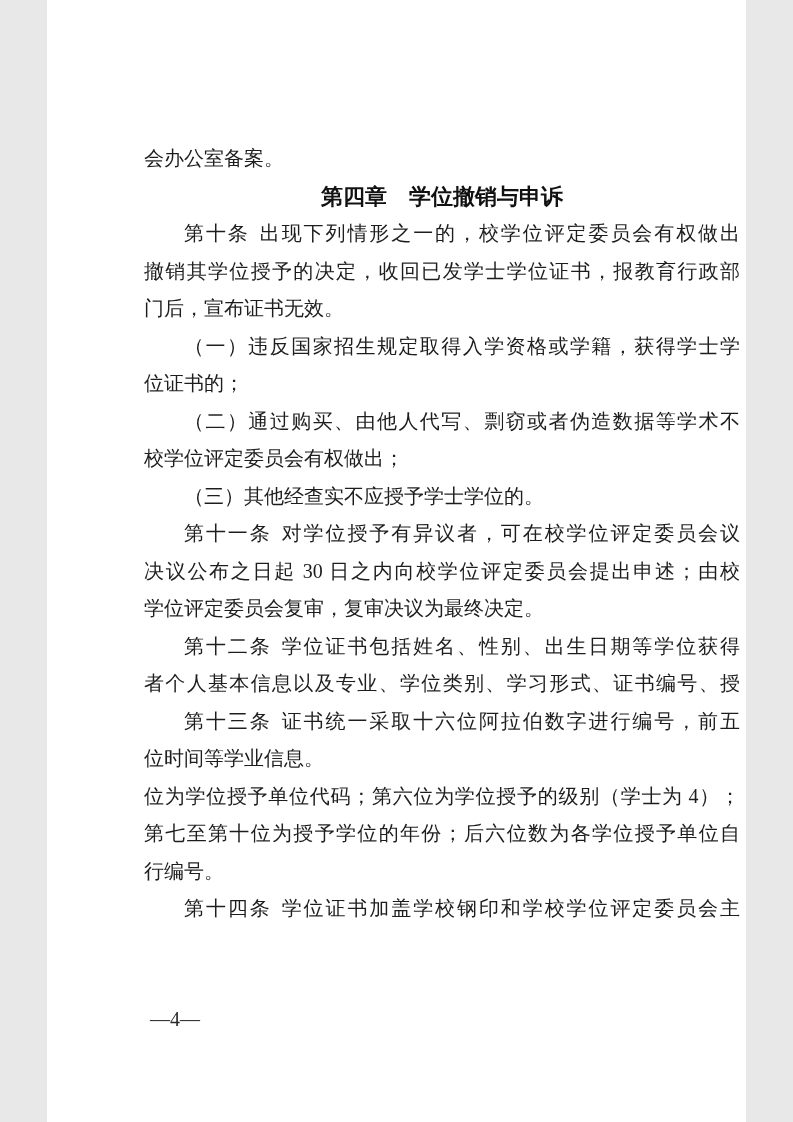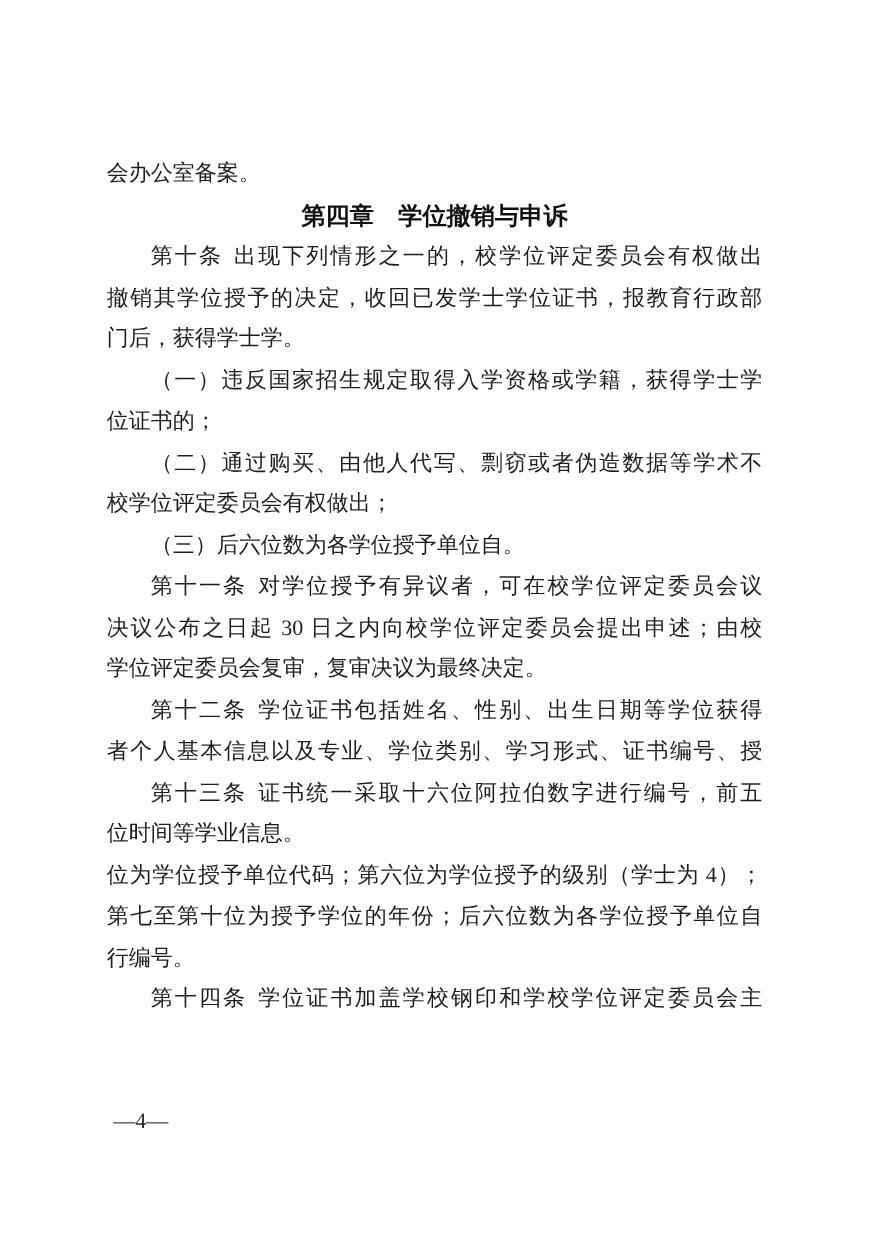--- a/index.html
+++ b/index.html
@@ -2,21 +2,21 @@
 <html lang="zh"><head>
 <meta charset="utf-8">
 <style>
   html, body {
     margin: 0;
     padding: 0;
     background: #e8e8e8;
   }
   .page {
     position: relative;
-    width: 793px;
+    width: 699px;
     height: 1122px;
     margin: 0 auto;
     background: #ffffff;
     overflow: hidden;
   }
   .textblock {
     position: absolute;
     left: 97px;
     top: 140px;
     width: 596px;
@@ -62,26 +62,26 @@
 </style>
 </head>
 <body>
 
 <div class="page">
   <div class="textblock" id="textblock">
       <div class="line body">会办公室备案。</div>
       <div class="line heading">第四章　学位撤销与申诉</div>
       <div class="line body indent full"><span class="art">第十条</span><span>出现下列情形之一的，校学位评定委员会有权做出</span></div>
       <div class="line body full">撤销其学位授予的决定，收回已发学士学位证书，报教育行政部</div>
-      <div class="line body">门后，获得学士学。</div>
+      <div class="line body">门后，宣布证书无效。</div>
       <div class="line body indent full">（一）违反国家招生规定取得入学资格或学籍，获得学士学</div>
       <div class="line body">位证书的；</div>
       <div class="line body indent full">（二）通过购买、由他人代写、剽窃或者伪造数据等学术不</div>
       <div class="line body">校学位评定委员会有权做出；</div>
-      <div class="line body indent">（三）后六位数为各学位授予单位自。</div>
+      <div class="line body indent">（三）其他经查实不应授予学士学位的。</div>
       <div class="line body indent full"><span class="art">第十一条</span><span>对学位授予有异议者，可在校学位评定委员会议</span></div>
       <div class="line body full">决议公布之日起 30 日之内向校学位评定委员会提出申述；由校</div>
       <div class="line body">学位评定委员会复审，复审决议为最终决定。</div>
       <div class="line body indent full"><span class="art">第十二条</span><span>学位证书包括姓名、性别、出生日期等学位获得</span></div>
       <div class="line body full">者个人基本信息以及专业、学位类别、学习形式、证书编号、授</div>
       <div class="line body indent full"><span class="art">第十三条</span><span>证书统一采取十六位阿拉伯数字进行编号，前五</span></div>
       <div class="line body">位时间等学业信息。</div>
       <div class="line body full">位为学位授予单位代码；第六位为学位授予的级别（学士为 4）；</div>
       <div class="line body full">第七至第十位为授予学位的年份；后六位数为各学位授予单位自</div>
       <div class="line body">行编号。</div>

